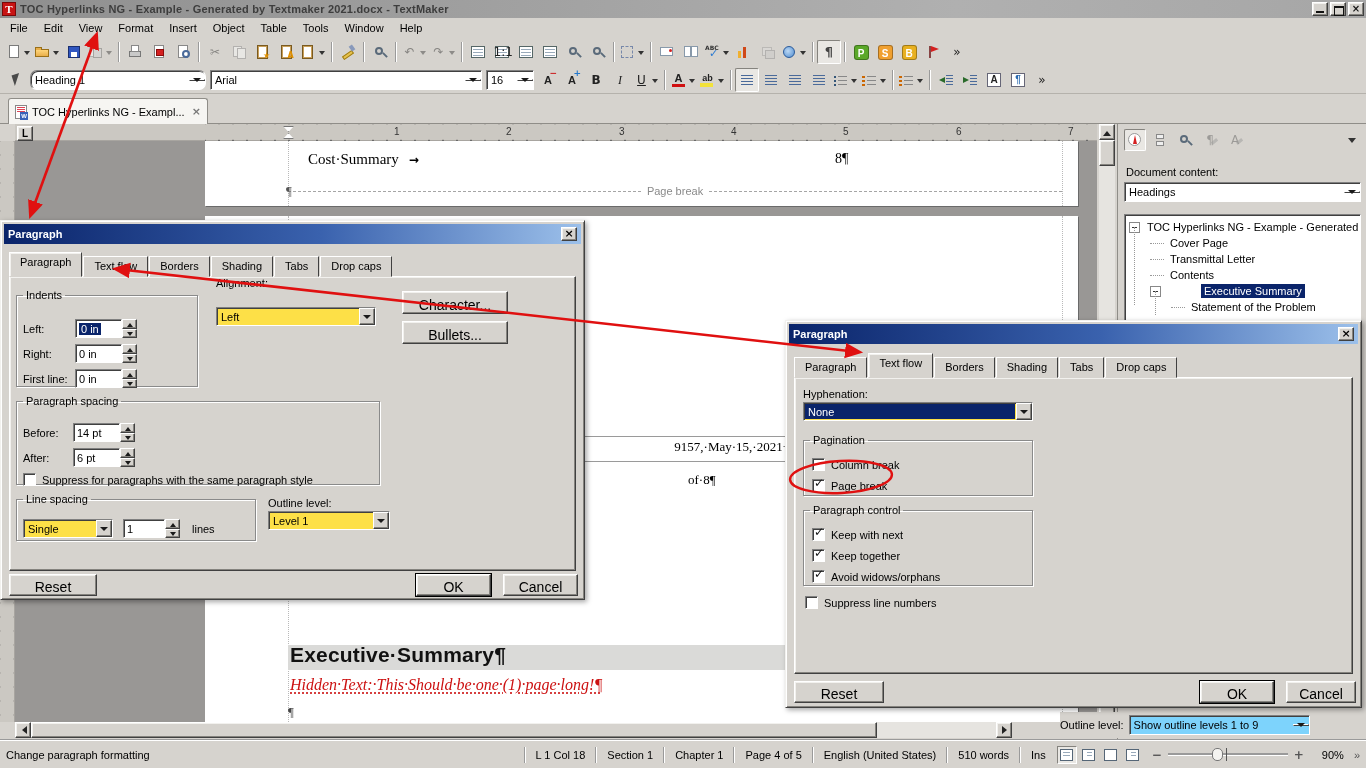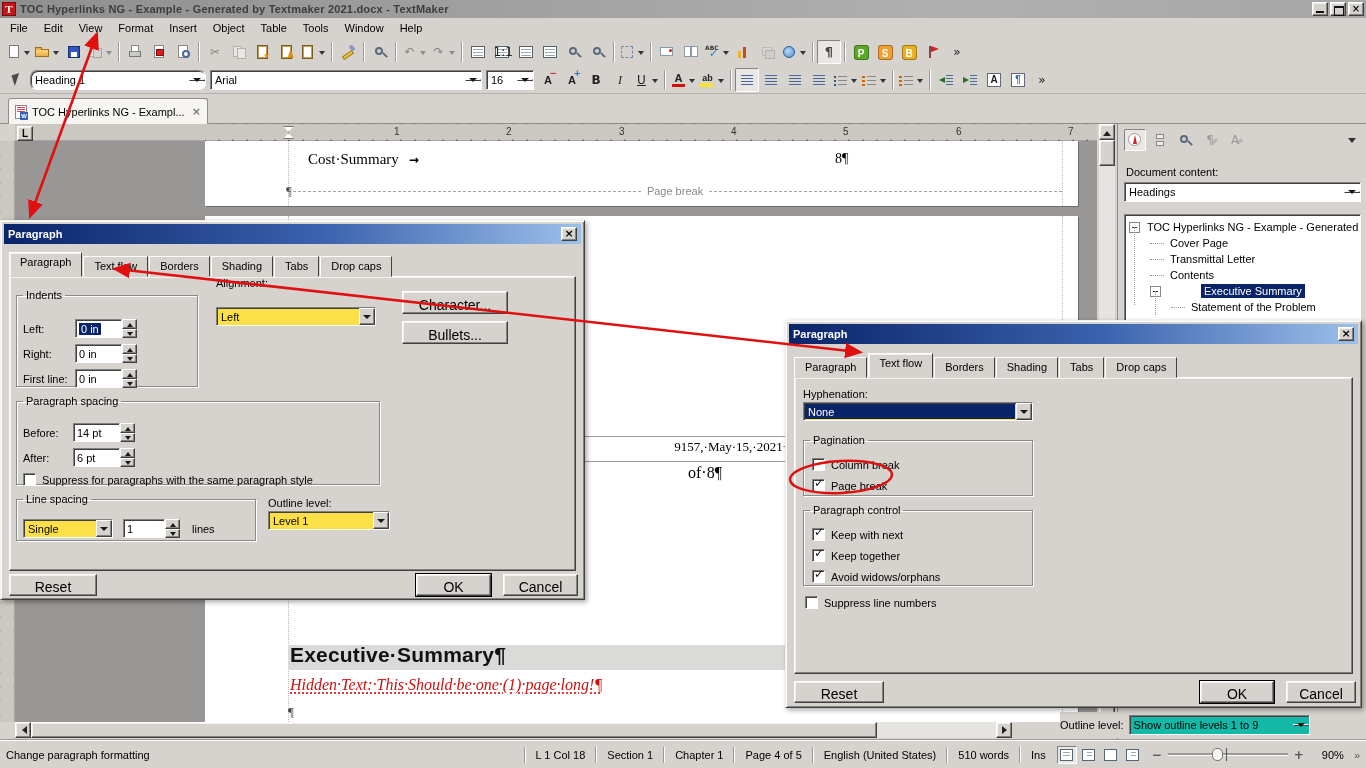--- a/index.html
+++ b/index.html
@@ -144,21 +144,21 @@
   .serif{font-family:"Liberation Serif","DejaVu Serif",serif}
   #cost{position:absolute;left:103px;top:10px;font-size:15px}
   #cost .tabarrow{font-family:"DejaVu Sans",sans-serif;font-weight:bold;font-size:12px;margin-left:10px}
   #pnum8{position:absolute;left:630px;top:10px;font-size:14px}
   #pbreak{position:absolute;left:83px;right:16px;top:42px;height:16px;display:flex;align-items:center;color:#8a8a8a}
   #pbreak::before,#pbreak::after{content:"";flex:1;border-top:1px dashed #a5a5a5}
   #pbreak .pblabel{padding:0 6px;font-size:11px}
   #pbreak .pbpil{position:absolute;left:-2px;top:0;color:#555;font-size:13px}
   .hline{position:absolute;left:83px;width:774px;height:0;border-top:1px solid #9a9a9a}
   #frag1{position:absolute;left:285px;top:223px;width:300px;text-align:right;font-size:13px}
-  #frag2{position:absolute;left:483px;top:248px;font-size:16px}
+  #frag2{position:absolute;left:483px;top:256px;font-size:13px}
   #exbar{position:absolute;left:83px;top:429px;width:774px;height:25px;background:#dadad8}
   #exhead{position:absolute;left:85px;top:427px;font:bold 21px "Liberation Sans",sans-serif;color:#111;letter-spacing:.2px}
   #hidden{position:absolute;left:85px;top:460px;font:italic 16px "Liberation Serif",serif;color:#cc1111;text-decoration:underline;text-decoration-style:dotted;text-underline-offset:3px}
   #p4pil{position:absolute;left:83px;top:488px;font-size:13px;color:#444}
 
   
   .sarr{position:absolute;width:16px;height:16px}
   .sarr::before{content:"";position:absolute;left:50%;top:50%;border:4px solid transparent}
   .sarr.up::before{margin:-5px 0 0 -4px;border-bottom:5px solid #222}
   .sarr.dnn::before{margin:-2px 0 0 -4px;border-top:5px solid #222}
@@ -181,21 +181,21 @@
   #sbcombo .tval{flex:1;padding:0 4px}
   #tree{position:absolute;left:6px;top:90px;width:237px;height:492px;background:#fff;border:1px solid;border-color:#808080 #fff #fff #808080;box-shadow:inset 1px 1px 0 #404040;overflow:hidden;padding-top:4px}
   .trow{height:16px;display:flex;align-items:center;white-space:nowrap;position:relative}
   .texp{width:11px;height:11px;background:#fff;border:1px solid #888;position:relative;flex:none;margin-right:4px}
   .texp::before{content:"";position:absolute;left:2px;top:4px;width:5px;height:1px;background:#333}
   .tdash{width:14px;height:0;border-top:1px dotted #999;margin-right:3px;flex:none}
   .tlabel{padding:1px 3px}
   .trow.sel .tlabel{background:#0a246a;color:#fff}
   .tvline{position:absolute;width:0;border-left:1px dotted #999}
   #outline-row{position:absolute;left:1060px;top:588px;width:306px;height:26px;display:flex;align-items:center;gap:5px;background:#d6d3ce}
-  #outcombo{width:181px;height:20px;display:flex;align-items:center;background:#14b8a6;border:1px solid;border-color:#808080 #fff #fff #808080;box-shadow:inset 1px 1px 0 #404040}
+  #outcombo{width:181px;height:20px;display:flex;align-items:center;background:#7dd3fc;border:1px solid;border-color:#808080 #fff #fff #808080;box-shadow:inset 1px 1px 0 #404040}
   #outcombo .tval{flex:1;padding:0 4px;white-space:nowrap;overflow:hidden}
 
   
   #statusbar{position:absolute;left:0;top:740px;width:1366px;height:28px;background:#d6d3ce;border-top:1px solid #fff;box-shadow:0 -1px 0 #9a9a9a;display:flex;align-items:center;padding:0 6px;gap:0}
   #sbmsg{flex:1}
   .sseg{padding:0 10px;white-space:nowrap}
   .ssep{width:2px;height:16px;border-left:1px solid #9a9a9a;border-right:1px solid #fff;flex:none}
   .vmbtn{width:20px;height:18px;display:flex;align-items:center;justify-content:center;border:1px solid transparent;margin:0 1px}
   .vmbtn.pressed{border-color:#85837e #fff #fff #85837e;background:#e9e7e3}
   .vmic{width:13px;height:12px;background:#fff;border:1px solid #567;position:relative}

